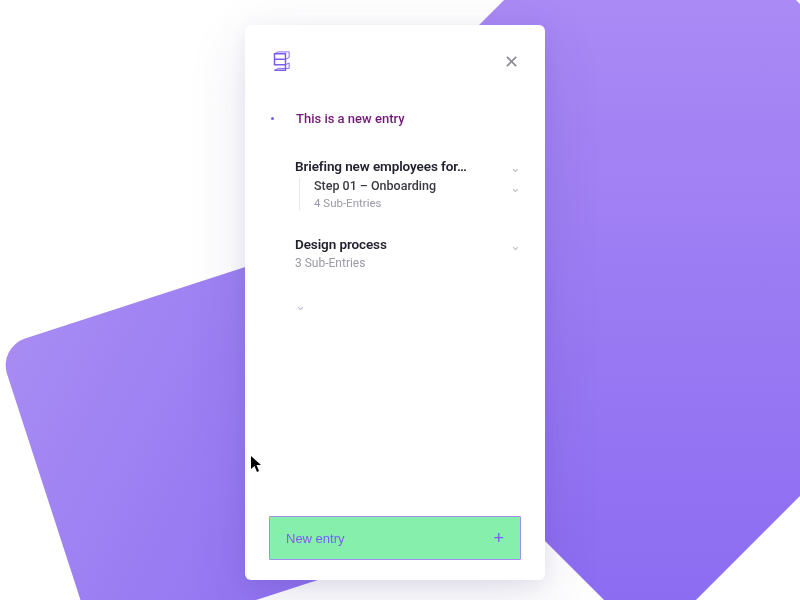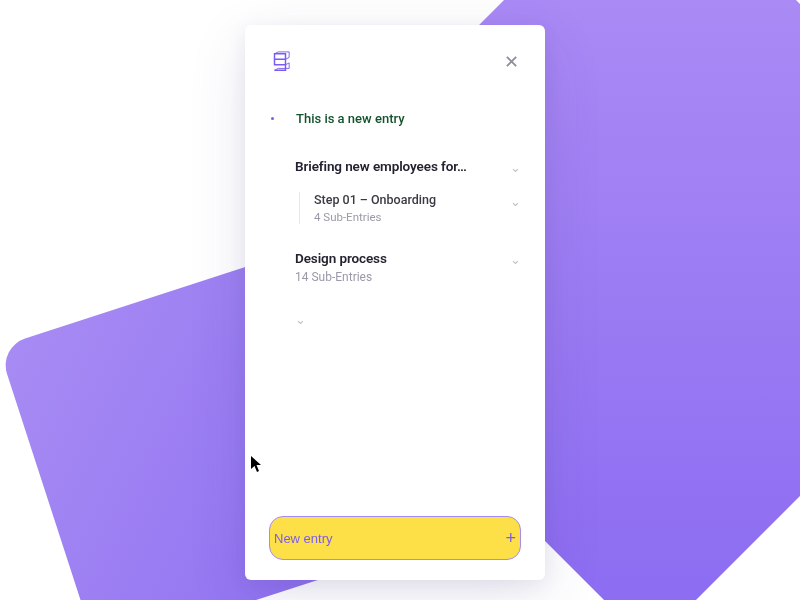--- a/index.html
+++ b/index.html
@@ -66,21 +66,21 @@
     margin-left: 2px;
     margin-bottom: 32px;
   }
   .bullet {
     width: 3px; height: 3px;
     background: #7b5cf0;
     border-radius: 50%;
     margin-right: 22px;
   }
   .entry-new-title {
-    color: #14532d;
+    color: #701a75;
     font-size: 13px;
     font-weight: 500;
   }
 
   .entry {
     margin-left: 26px;
     margin-bottom: 26px;
   }
   .entry-row {
     display: flex;
@@ -100,21 +100,21 @@
     font-size: 12px;
   }
   .chevron {
     color: #c0c0cc;
     font-size: 13px;
     margin-top: 2px;
     cursor: pointer;
   }
 
   .children {
-    margin-top: 14px;
+    margin-top: 0;
     margin-left: 4px;
     border-left: 1px solid #e6e6ee;
     padding-left: 14px;
   }
   .child {
     margin-bottom: 16px;
   }
   .child-row {
     display: flex;
     justify-content: space-between;
@@ -126,29 +126,29 @@
     font-weight: 500;
     margin-bottom: 3px;
   }
   .child-sub {
     color: #9a9aa8;
     font-size: 11.5px;
   }
 
   .new-entry-btn {
     border: 1.5px solid #a58cf3;
-    border-radius: 14px;
-    padding: 12px 4px;
+    border-radius: 1px;
+    padding: 12px 16px;
     display: flex;
     justify-content: space-between;
     align-items: center;
     color: #7b5cf0;
     font-size: 13px;
     font-weight: 500;
-    background: #fde047;
+    background: #86efac;
     cursor: pointer;
     margin-top: auto;
   }
   .plus {
     font-size: 18px;
     font-weight: 300;
     line-height: 1;
   }
 
   .cursor-arrow {
@@ -203,21 +203,21 @@
           </div>
         </div>
       </div>
     </div>
 
 
     <div class="entry">
       <div class="entry-row">
         <div>
           <div class="entry-title">Design process</div>
-          <div class="entry-sub">14 Sub-Entries</div>
+          <div class="entry-sub">3 Sub-Entries</div>
         </div>
         <span class="chevron">⌄</span>
       </div>
     </div>
 
     <div class="entry" style="margin-bottom:10px;">
       <div class="entry-row">
         <span class="chevron">⌄</span>
       </div>
     </div>

